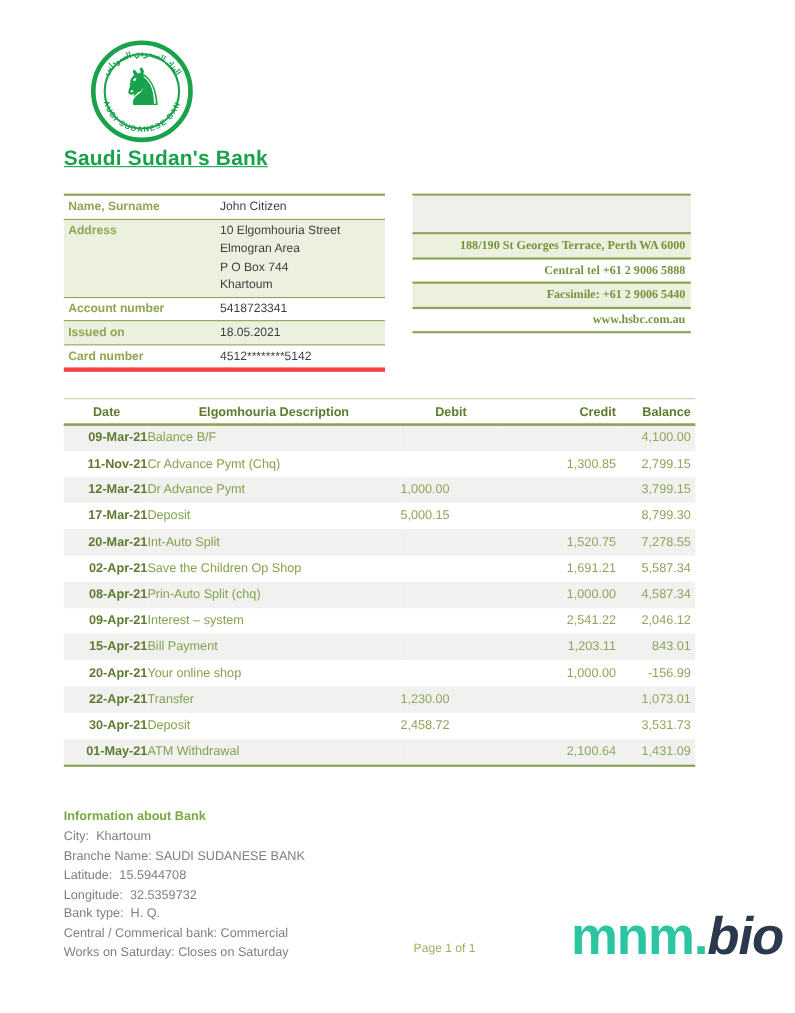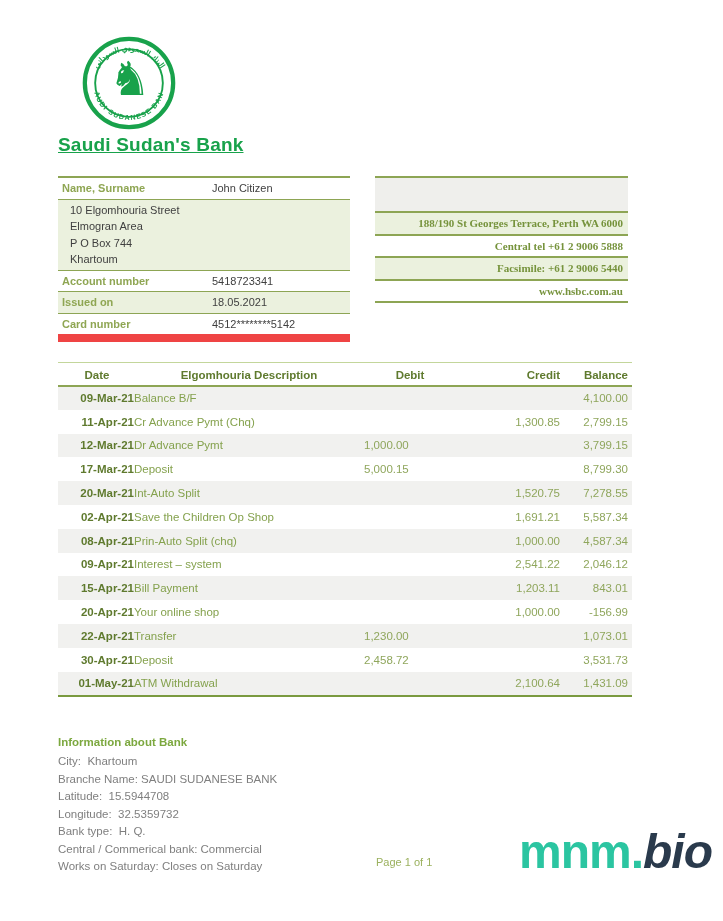--- a/index.html
+++ b/index.html
@@ -17,32 +17,32 @@
   
   .bank-title {
     position:absolute; left:58px; top:134px;
     font-size:19px; font-weight:bold; color:#18A24B;
     letter-spacing:0.2px;
     text-decoration:underline;
   }
   
   .customer-table {
     position:absolute; left:58px; top:176px; width:292px;
-    border-top:2px solid #8DA554; border-bottom:8px solid #ef4444;
+    border-top:2px solid #8DA554; border-bottom:4px solid #ef4444;
     font-size:11px;
   }
   .crow { display:flex; }
   .crow + .crow { border-top:1.5px solid #8DA554; }
   .crow:nth-child(even) { background:#EBF1DE; }
   .clabel {
     width:142px; padding:2px 0 2px 4px;
     font-weight:bold; color:#8FA653; line-height:16px;
   }
   .cvalue { flex:1; padding:2px 0; color:#3F3F3F; }
-  .cvalue div { line-height:16.5px;margin-left:12px; }
+  .cvalue div { line-height:16.5px; }
   
   .contact-table {
     position:absolute; left:375px; top:176px; width:253px;
     border-top:2px solid #8DA554; border-bottom:2px solid #8DA554;
     font-size:11px;
     font-family:Liberation Serif, serif;
   }
   .kspacer { height:33px; background:#EFEFEC; }
   .krow {
     border-top:2px solid #8DA554;
@@ -114,20 +114,21 @@
   <div class="bank-title">Saudi Sudan's Bank</div>
 
   <div class="customer-table">
       <div class="crow">
         <div class="clabel">Name, Surname</div>
         <div class="cvalue">
           <div>John Citizen</div>
         </div>
       </div>
       <div class="crow">
+        <div class="clabel">Address</div>
         <div class="cvalue">
           <div>10 Elgomhouria Street</div>
           <div>Elmogran Area</div>
           <div>P O Box 744</div>
           <div>Khartoum</div>
         </div>
       </div>
       <div class="crow">
         <div class="clabel">Account number</div>
         <div class="cvalue">
@@ -169,21 +170,21 @@
       </thead>
       <tbody>
           <tr>
             <td class="col-date">09-Mar-21</td>
             <td class="col-desc">Balance B/F</td>
             <td class="col-debit"></td>
             <td class="col-credit"></td>
             <td class="col-bal">4,100.00</td>
           </tr>
           <tr>
-            <td class="col-date">11-Apr-21</td>
+            <td class="col-date">11-Nov-21</td>
             <td class="col-desc">Cr Advance Pymt (Chq)</td>
             <td class="col-debit"></td>
             <td class="col-credit">1,300.85</td>
             <td class="col-bal">2,799.15</td>
           </tr>
           <tr>
             <td class="col-date">12-Mar-21</td>
             <td class="col-desc">Dr Advance Pymt</td>
             <td class="col-debit">1,000.00</td>
             <td class="col-credit"></td>

